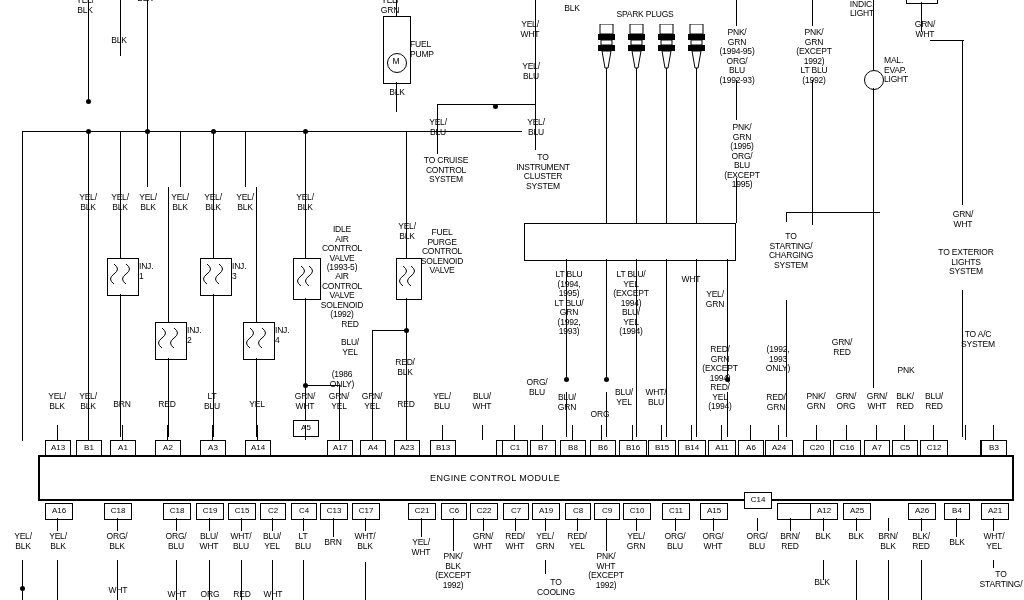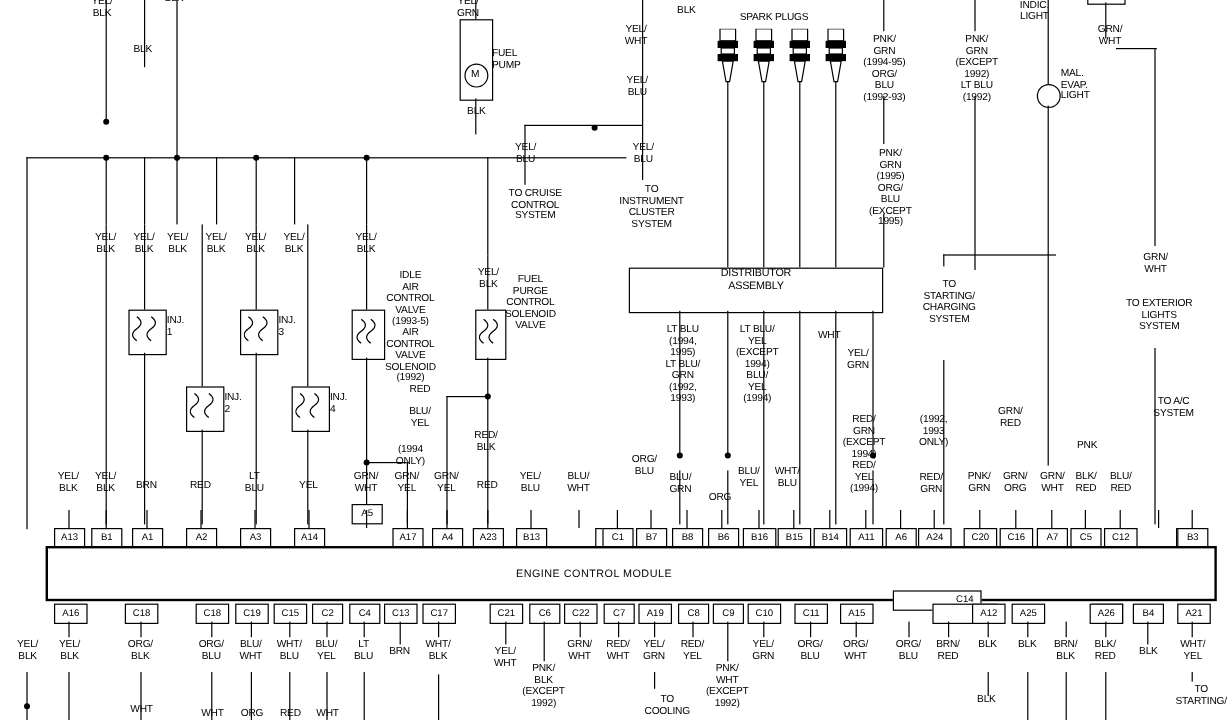--- a/index.html
+++ b/index.html
@@ -243,28 +243,26 @@
   <div class="dot" style="left:303px;top:383px;"></div>
   <div class="wire h" style="left:305px;top:385px;width:34px;"></div>
   <div class="wire v" style="left:339px;top:385px;height:52px;"></div>
   <div class="wire v" style="left:372px;top:330px;height:107px;"></div>
   <div class="wire h" style="left:372px;top:330px;width:34px;"></div>
   <div class="dot" style="left:404px;top:328px;"></div>
 
   <div class="lbl" style="left:336px;top:320px;width:28px;">RED</div>
   <div class="lbl" style="left:335px;top:338px;width:30px;">BLU/
 YEL</div>
-  <div class="lbl" style="left:322px;top:370px;width:40px;">(1994
+  <div class="lbl" style="left:322px;top:370px;width:40px;">(1986
 ONLY)</div>
   <div class="lbl" style="left:390px;top:358px;width:30px;">RED/
 BLK</div>
 
   <div class="dist" style="left:524px;top:223px;width:210px;height:36px;"></div>
-  <div class="lbl" style="left:560px;top:222px;width:140px;font-size:9px;line-height:11px;">DISTRIBUTOR
-ASSEMBLY</div>
 
   <div class="wire v" style="left:566px;top:259px;height:120px;"></div>
   <div class="wire v" style="left:606px;top:259px;height:120px;"></div>
   <div class="wire v" style="left:636px;top:259px;height:178px;"></div>
   <div class="wire v" style="left:666px;top:259px;height:178px;"></div>
   <div class="wire v" style="left:696px;top:259px;height:178px;"></div>
   <div class="wire v" style="left:727px;top:259px;height:120px;"></div>
   <div class="wire v" style="left:566px;top:392px;height:45px;"></div>
   <div class="wire v" style="left:606px;top:392px;height:45px;"></div>
   <div class="wire v" style="left:727px;top:392px;height:45px;"></div>
@@ -441,21 +439,21 @@
   <div class="pin" style="left:408px;top:503px;width:26px;">C21</div>
   <div class="pin" style="left:441px;top:503px;width:24px;">C6</div>
   <div class="pin" style="left:470px;top:503px;width:26px;">C22</div>
   <div class="pin" style="left:503px;top:503px;width:24px;">C7</div>
   <div class="pin" style="left:532px;top:503px;width:26px;">A19</div>
   <div class="pin" style="left:565px;top:503px;width:24px;">C8</div>
   <div class="pin" style="left:594px;top:503px;width:24px;">C9</div>
   <div class="pin" style="left:623px;top:503px;width:26px;">C10</div>
   <div class="pin" style="left:662px;top:503px;width:26px;">C11</div>
   <div class="pin" style="left:700px;top:503px;width:26px;">A15</div>
-  <div class="pin" style="left:744px;top:492px;width:26px;padding-left:46px;">C14</div>
+  <div class="pin" style="left:744px;top:492px;width:26px;">C14</div>
   <div class="pin" style="left:777px;top:503px;width:26px;padding-left:26px;">B12</div>
   <div class="pin" style="left:810px;top:503px;width:26px;">A12</div>
   <div class="pin" style="left:843px;top:503px;width:26px;">A25</div>
   <div class="pin" style="left:876px;top:503px;width:24px;margin-left:34px;">B9</div>
   <div class="pin" style="left:908px;top:503px;width:26px;">A26</div>
   <div class="pin" style="left:944px;top:503px;width:24px;">B4</div>
   <div class="pin" style="left:981px;top:503px;width:26px;">A21</div>
 
   <div class="lbl" style="left:43px;top:532px;width:30px;">YEL/
 BLK</div>

